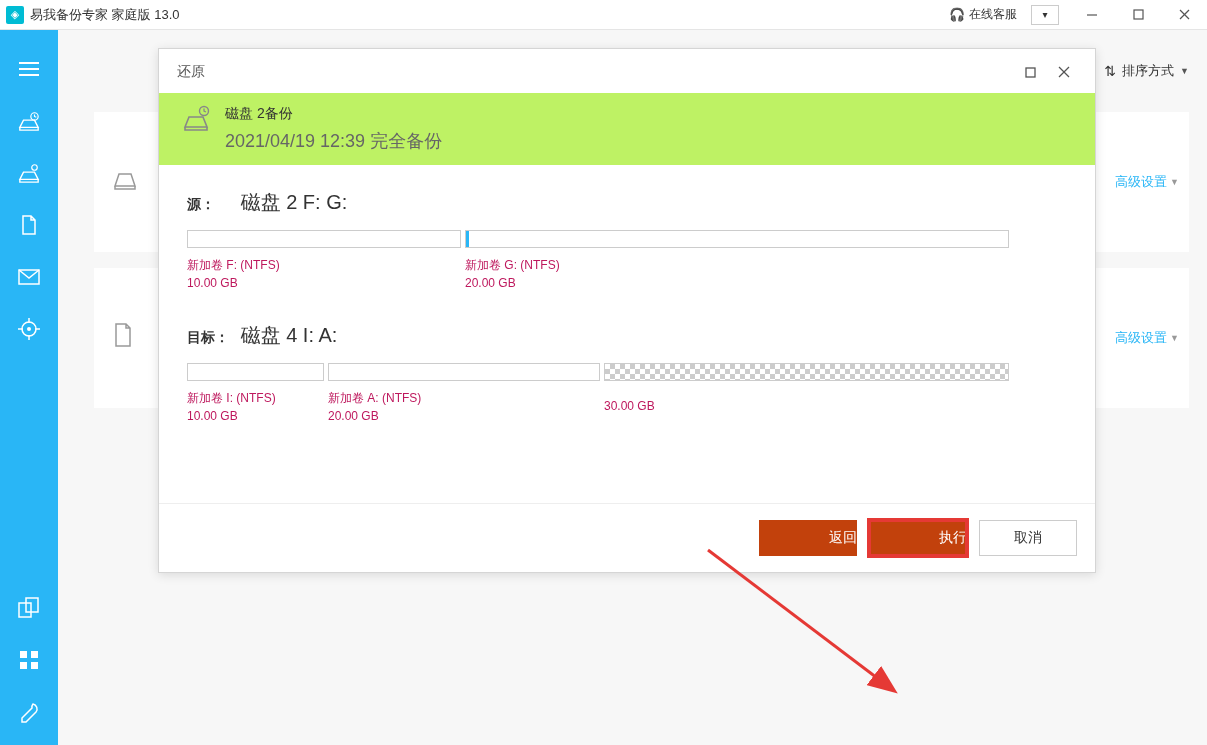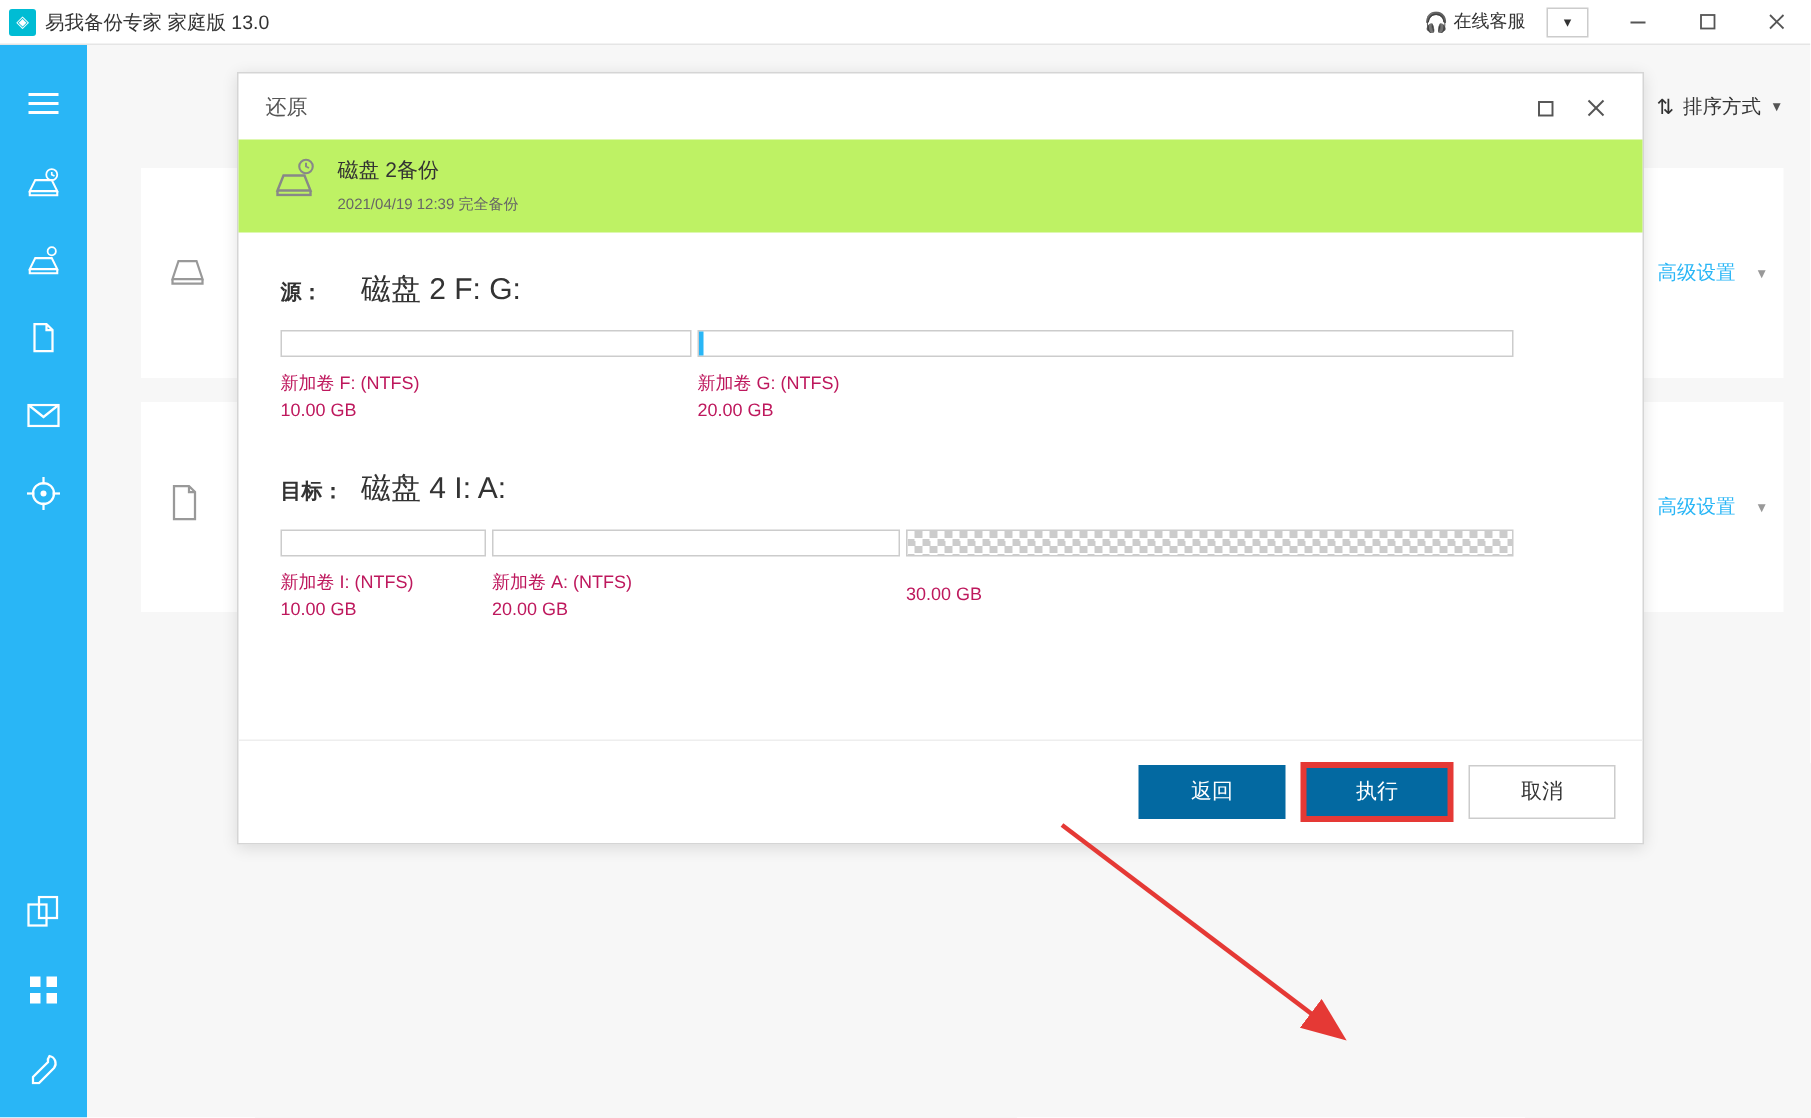--- a/index.html
+++ b/index.html
@@ -66,21 +66,21 @@
       left: 36px; right: 18px;
       background: #fff;
       height: 140px;
       display: flex;
       align-items: center;
       padding-left: 18px;
     }
     .task-card.t1 { top: 82px; }
     .task-card.t2 { top: 238px; }
     .card-icon { color:#999; font-size:22px; }
-    .adv-settings { position:absolute; right:10px; top:50%; transform:translateY(-50%); color:#29b6f6; font-size:13px; display:flex; align-items:center; gap:13px;}
+    .adv-settings { position:absolute; right:10px; top:50%; transform:translateY(-50%); color:#29b6f6; font-size:13px; display:flex; align-items:center; gap:3px;}
     .adv-caret { font-size:9px; color:#999;}
 
     
     .modal {
       position: absolute;
       left: 100px; top: 18px;
       width: 938px;
       background: #fff;
       border: 1px solid #d5d5d5;
       box-shadow: 0 2px 10px rgba(0,0,0,0.12);
@@ -97,21 +97,21 @@
     .modal-header {
       background: #bef264;
       padding: 12px 18px 12px 22px;
       display: flex;
       gap: 14px;
       align-items: flex-start;
     }
     .disk-big-icon { color:#888; }
     .modal-header-texts { display:flex; flex-direction:column; gap:6px;}
     .mh-name { font-size:14px; color:#333;}
-    .mh-sub { font-size:10px; color:#666;}
+    .mh-sub { font-size:18px; color:#666;}
 
     .modal-body { padding: 24px 28px 10px 28px; }
     .row-label { font-weight:bold; font-size:14px; margin-bottom: 2px; display:inline-block; width: 50px;}
     .row-value { font-size:20px; color:#333;}
     .row { margin-bottom: 14px; }
 
     .partition-bar {
       display: flex;
       width: 822px;
       height: 18px;
@@ -142,21 +142,21 @@
       border-top: 1px solid #eee;
       padding: 16px 18px;
       display:flex; justify-content:flex-end; gap:12px;
     }
     .btn {
       width: 98px; height: 36px;
       display:flex; align-items:center; justify-content:center;
       font-size:14px;
       cursor:pointer;
     }
-    .btn-blue { background:#0369a1; color:#fff; }
+    .btn-blue { background:#c2410c; color:#fff;justify-content:flex-end; }
     .btn-white { background:#fff; color:#333; border:1px solid #ccc;}
     .btn-highlight { outline: 4px solid #e53935; outline-offset: -2px;}
 
     .arrow-annotation {
       position: absolute;
       left: 640px; top: 510px;
       pointer-events: none;
     }
   </style>
 </head>

